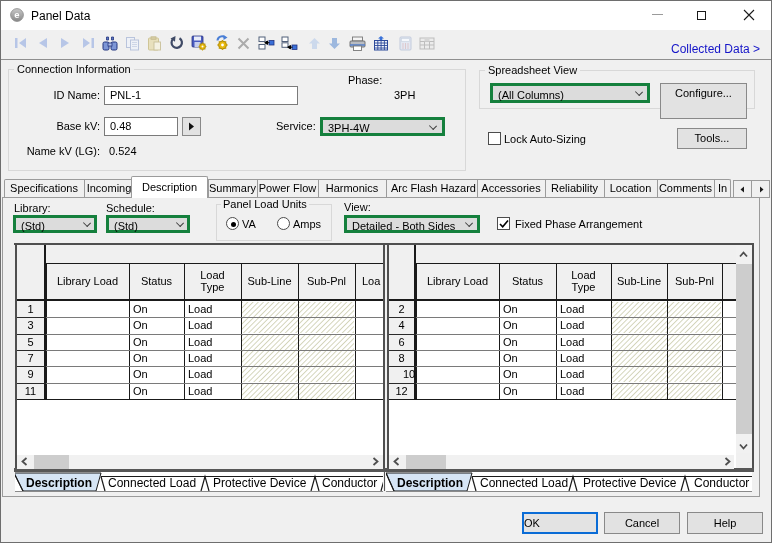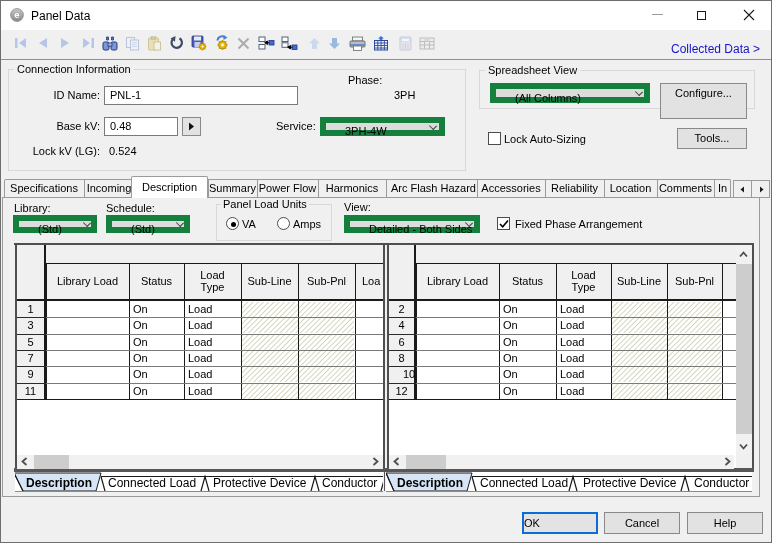--- a/index.html
+++ b/index.html
@@ -3,22 +3,22 @@
 *{margin:0;padding:0;box-sizing:border-box}
 html,body{width:772px;height:543px;background:#f0f0f0;overflow:hidden;
 font-family:"Liberation Sans",sans-serif;position:relative}
 .a{position:absolute}
 .t{position:absolute;font:11px "Liberation Sans",sans-serif;color:#000;white-space:nowrap;line-height:13px}
 .t12{position:absolute;font:12px "Liberation Sans",sans-serif;color:#000;white-space:nowrap;line-height:14px}
 .btn{position:absolute;background:#e2e2e2;border:1px solid #898989;font:11px "Liberation Sans",sans-serif;
 text-align:center;color:#000}
 .inp{position:absolute;background:#fff;border:1px solid #7a7a7a;font:11px "Liberation Sans",sans-serif;
 padding-left:5px;color:#000}
-.cmb{position:absolute;background:#dcdcdc;border:6px solid #15803d;font:11px "Liberation Sans",sans-serif;
-padding-left:19px;color:#000}
+.cmb{position:absolute;background:#dcdcdc;border:3px solid #15803d;font:11px "Liberation Sans",sans-serif;
+padding-left:5px;color:#000}
 .chev{position:absolute;width:6px;height:6px;border-right:1px solid #3c3c3c;border-bottom:1px solid #3c3c3c;
 transform:rotate(45deg) scaleY(0.9)}
 .grp{position:absolute;border:1px solid #d8d8d8}
 .sb{position:absolute;background:#f1f1f1}
 .sbt{position:absolute;background:#cdcdcd}
 </style></head><body>
 <svg width="0" height="0" style="position:absolute">
     <defs>
 <pattern id="hp" width="3.7" height="3.7" patternUnits="userSpaceOnUse" patternTransform="rotate(-45)">
 <rect width="3.7" height="3.7" fill="#ffffff"></rect>
@@ -148,21 +148,21 @@
 <div class="t" style="left:394px;top:89px">3PH</div>
 <div class="t" style="left:0;top:120px;width:100px;text-align:right">Base kV:</div>
 <div class="inp" style="left:104px;top:117px;width:74px;height:19px;line-height:17px">0.48</div>
 <div class="btn" style="left:182px;top:117px;width:19px;height:19px"></div>
 <svg class="a" style="left:188px;top:122px" width="7" height="9" viewBox="0 0 7 9">
     <path d="M1 0.5 L6 4.5 L1 8.5 Z" fill="#111"></path>
   </svg>
 <div class="t" style="left:276px;top:120px">Service:</div>
 <div class="cmb" style="left:320px;top:117px;width:125px;height:19px;line-height:17px">3PH-4W</div>
 <div class="chev" style="left:430px;top:123px"></div>
-<div class="t" style="left:0;top:145px;width:100px;text-align:right">Lock kV (LG):</div>
+<div class="t" style="left:0;top:145px;width:100px;text-align:right">Name kV (LG):</div>
 <div class="t" style="left:109px;top:145px">0.524</div>
 <div class="grp" style="left:479px;top:70px;width:276px;height:39px"></div>
 <div class="t" style="left:485px;top:64px;background:#f0f0f0;padding:0 3px">Spreadsheet View</div>
 <div class="cmb" style="left:490px;top:83px;width:160px;height:20px;line-height:18px">(All Columns)</div>
 <div class="chev" style="left:636px;top:89px"></div>
 <div class="btn" style="left:660px;top:83px;width:87px;height:36px;line-height:18px">Configure...</div>
 <div class="a" style="left:488px;top:132px;width:13px;height:13px;background:#fff;border:1px solid #4c4c4c"></div>
 <div class="t" style="left:504px;top:133px">Lock Auto-Sizing</div>
 <div class="btn" style="left:677px;top:128px;width:70px;height:21px;line-height:19px">Tools...</div>
 <div class="a" style="left:4px;top:179px;width:727px;height:18px;background:#f0f0f0;border:1px solid #9b9b9b;border-bottom:none;border-radius:2px 2px 0 0"></div>

